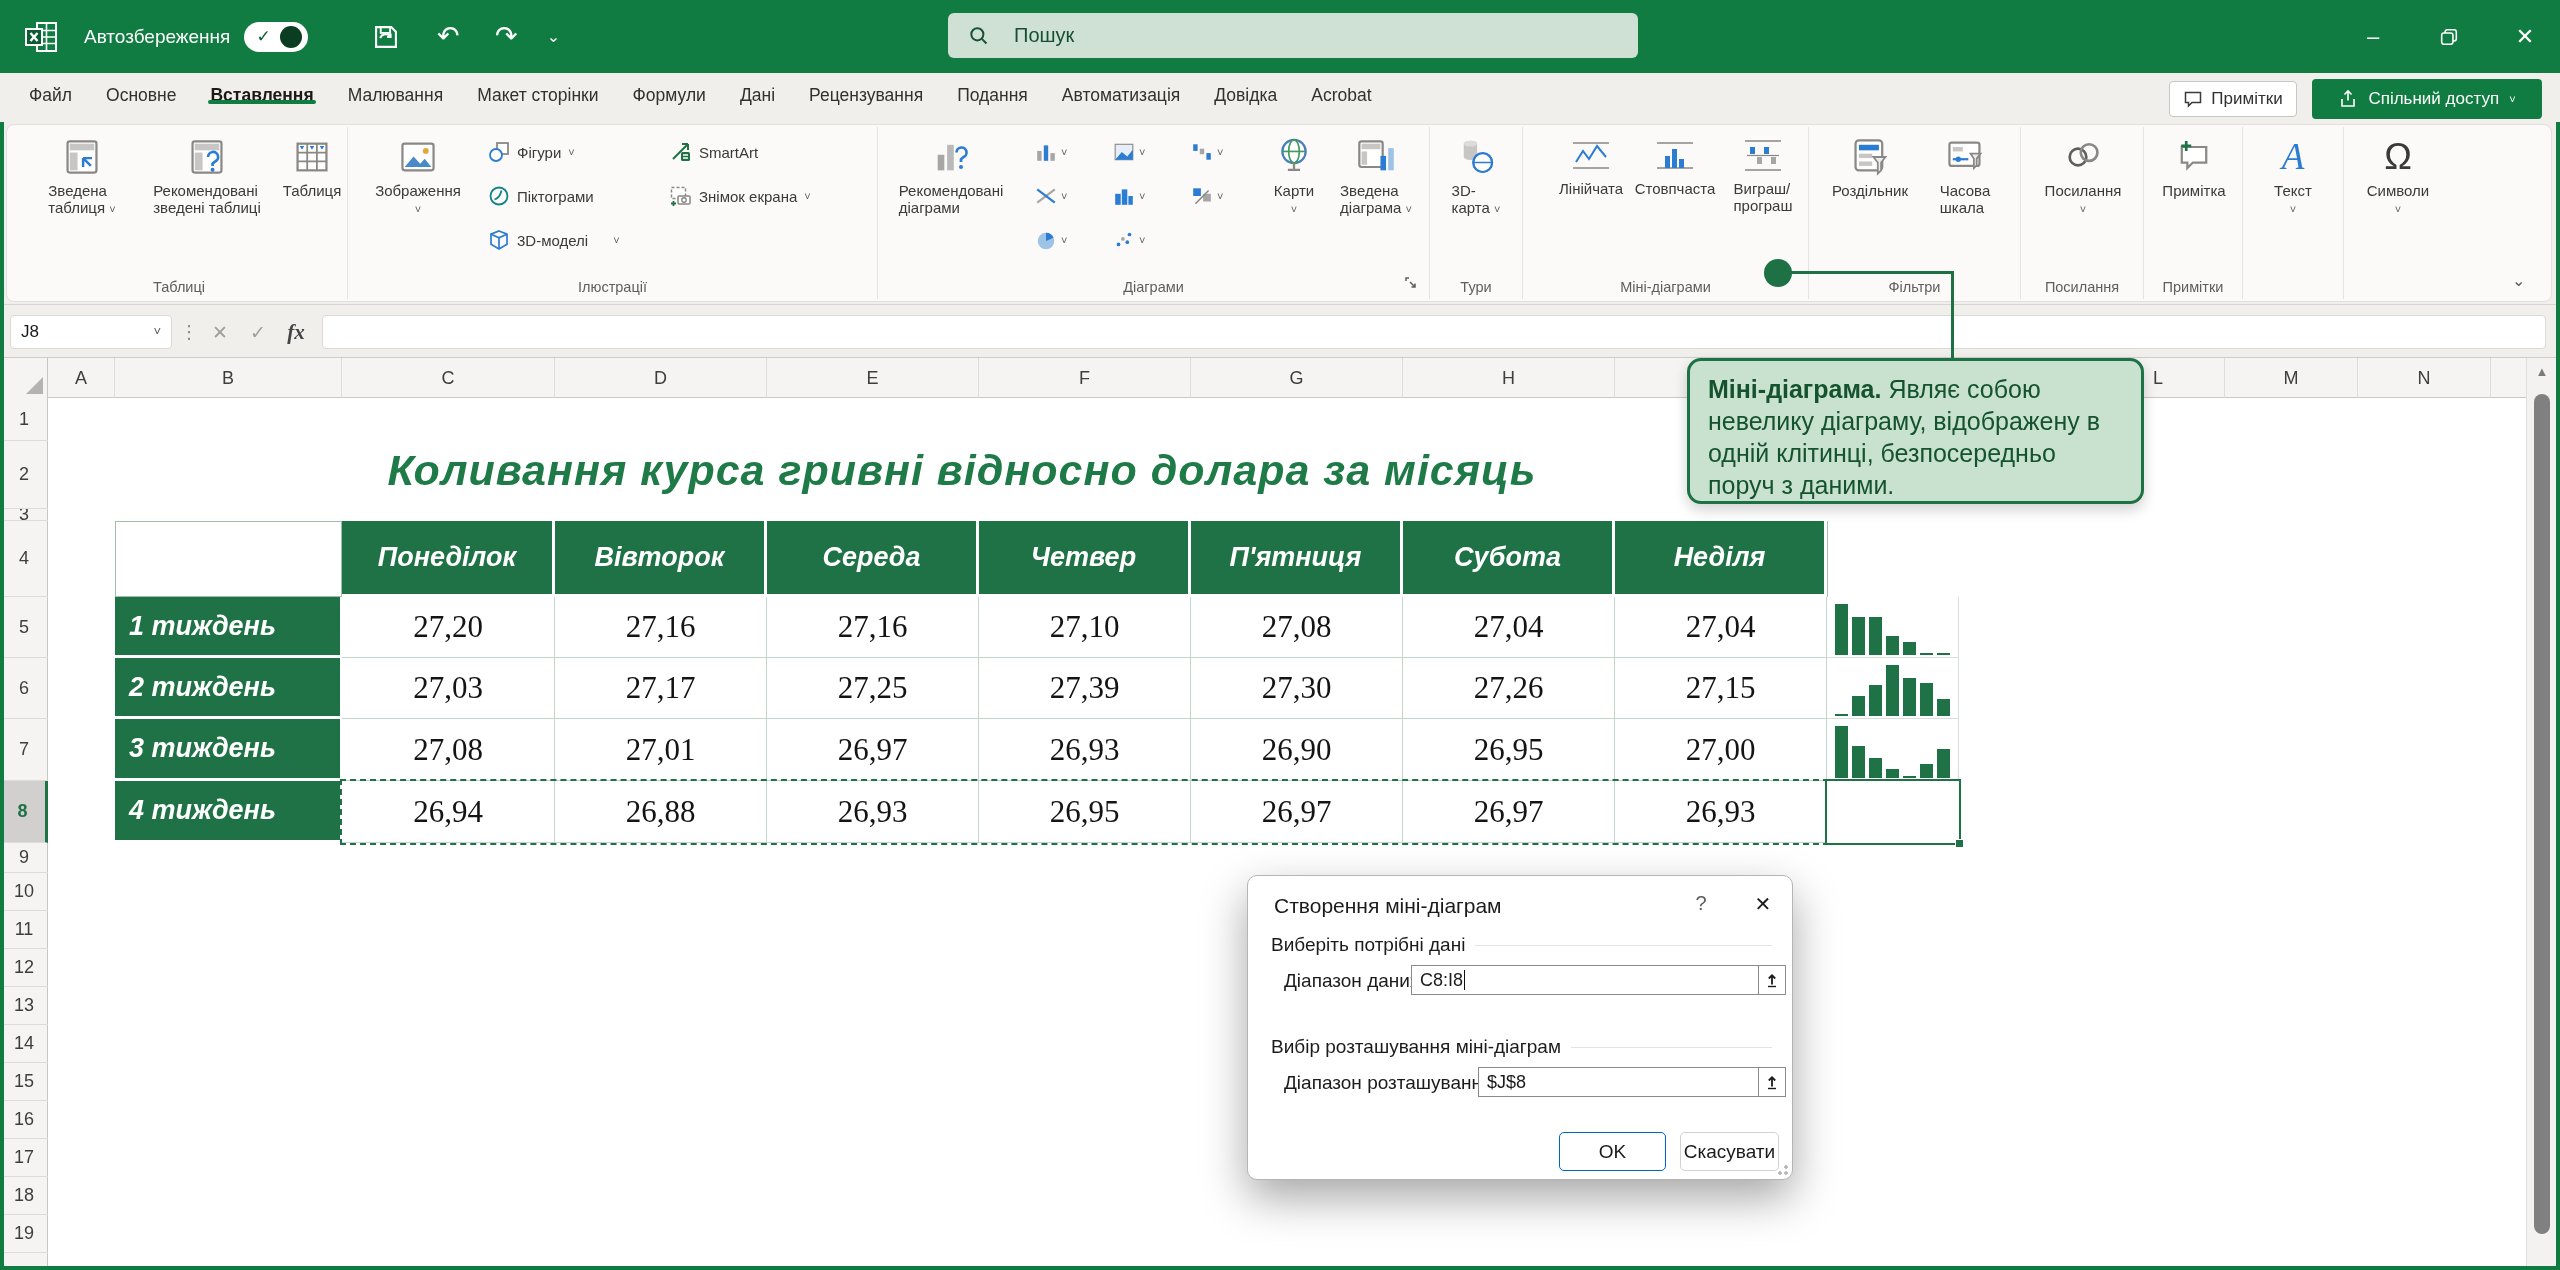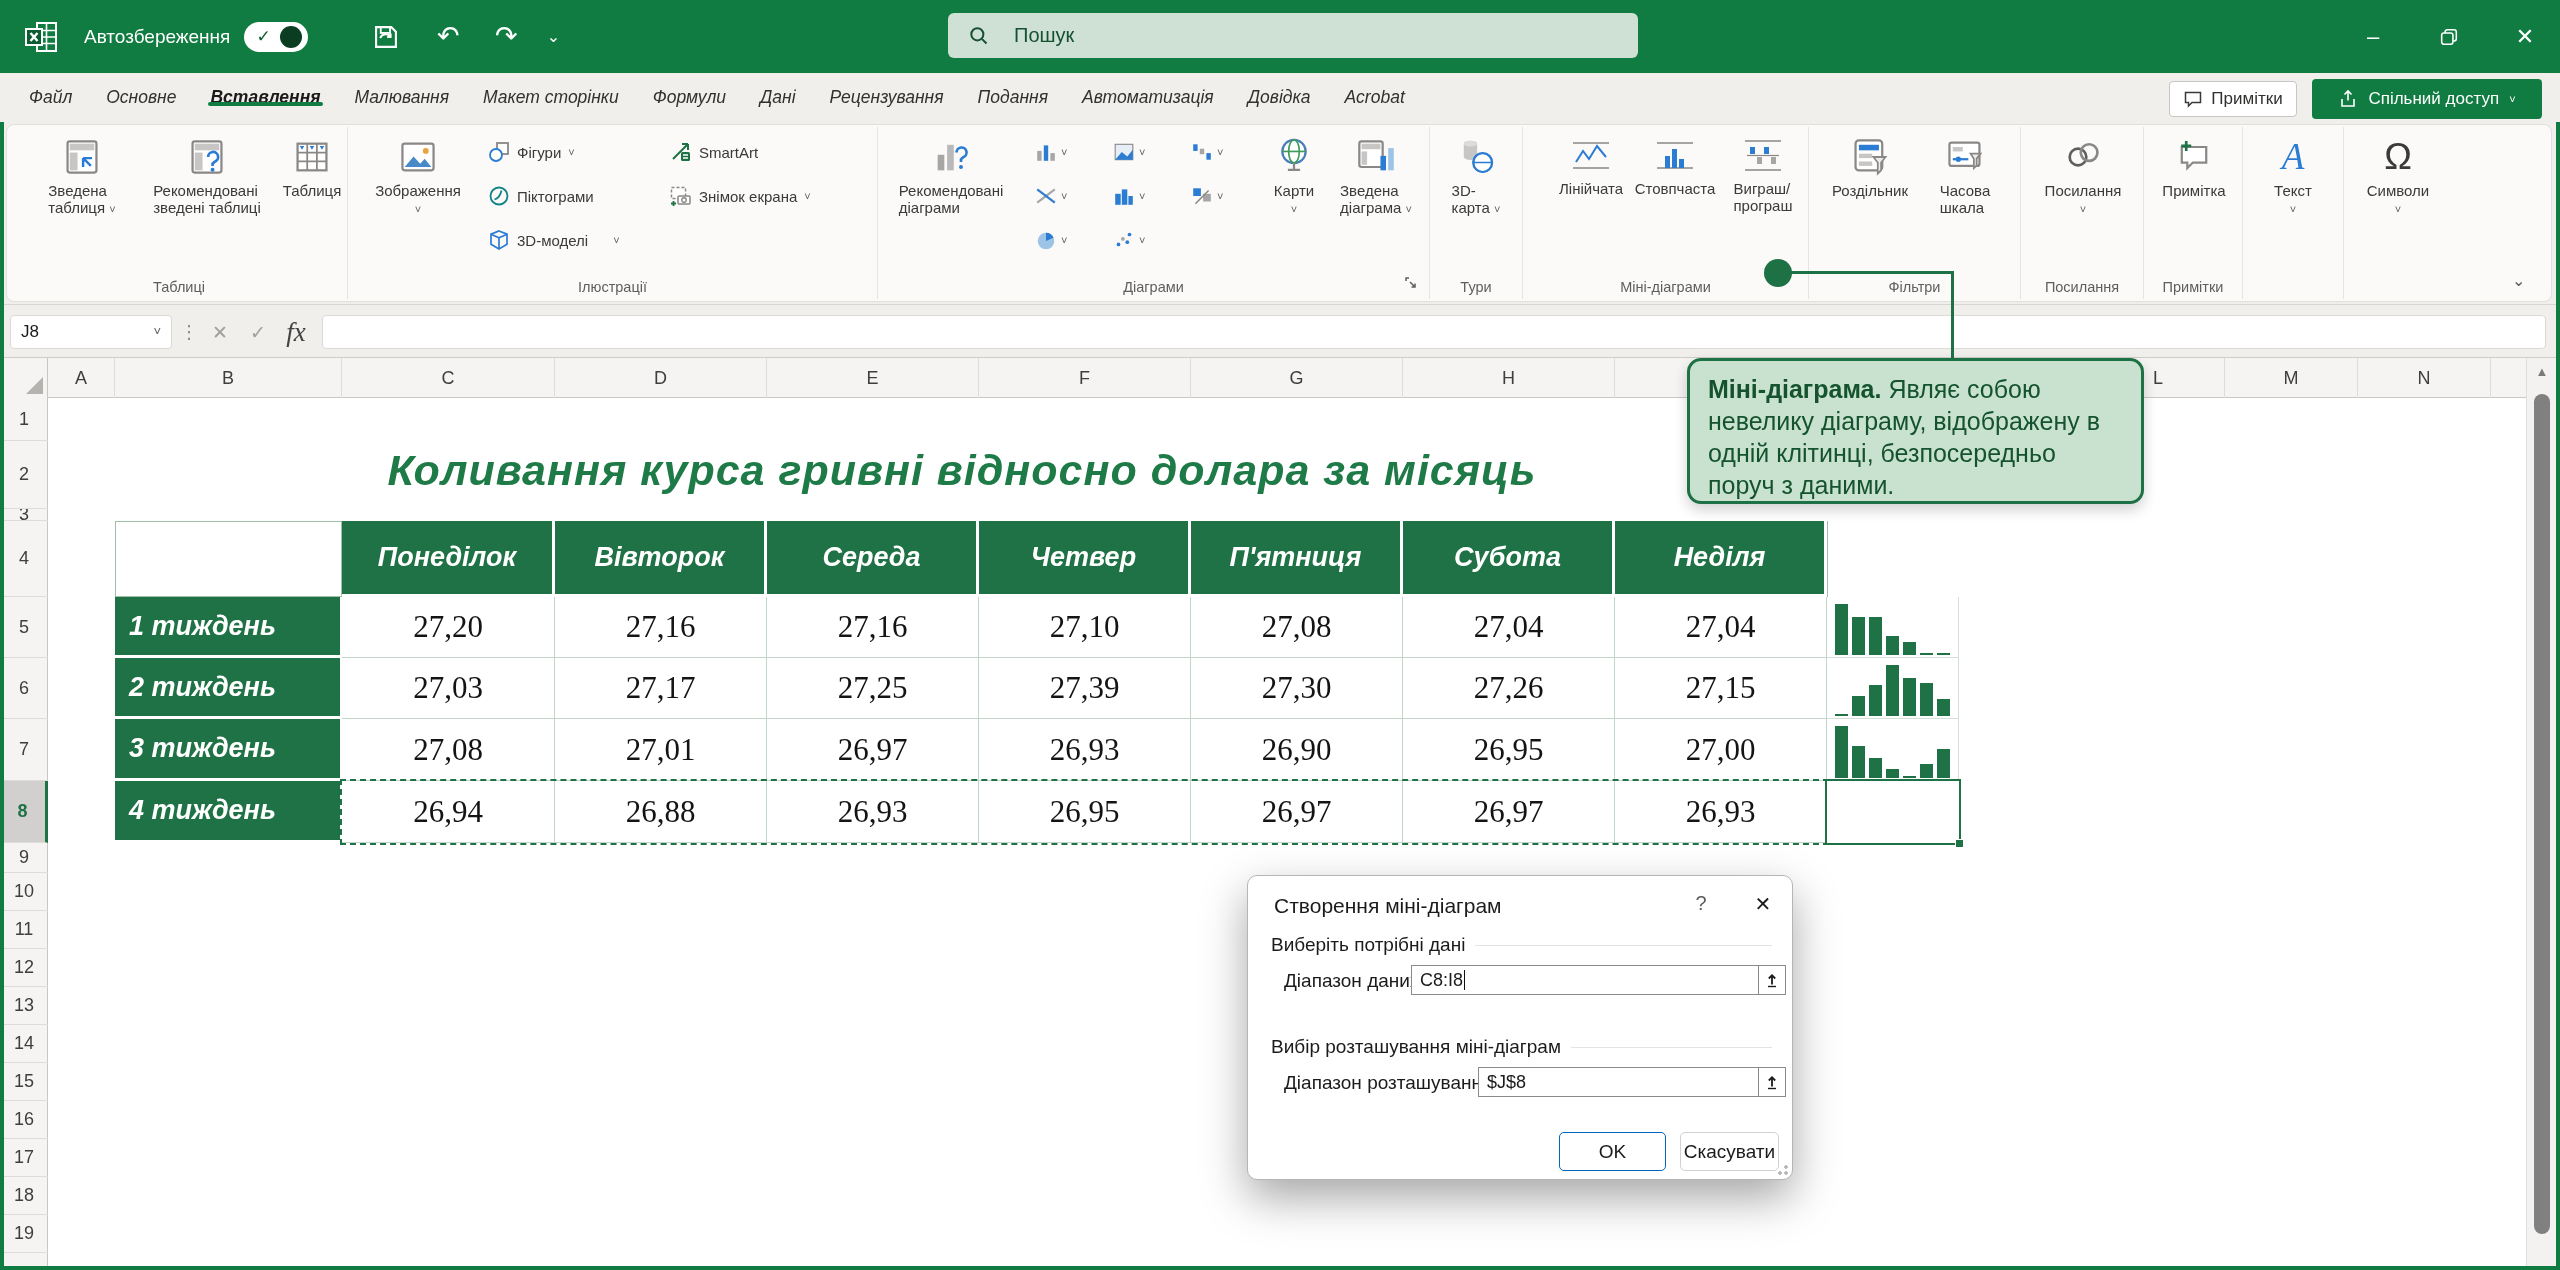--- a/index.html
+++ b/index.html
@@ -15,21 +15,21 @@
   .tb-toggle .tick{color:#0d5c2e;font-weight:bold;font-size:17px;margin-left:6px;}
   .tb-toggle .knob{width:22px;height:22px;border-radius:50%;background:#0b3d22;}
   .tb-btn{margin-left:34px;width:36px;height:36px;display:flex;align-items:center;justify-content:center;border-radius:4px;}
   .tb-glyph{font-size:27px;color:#fff;line-height:1;}
   .tb-search{position:absolute;left:948px;top:13px;width:690px;height:45px;background:#cfe0d5;border-radius:6px;display:flex;align-items:center;padding-left:20px;gap:24px;}
   .tb-search span{color:#15502f;font-size:20px;}
   .win-ctl{position:absolute;top:0;height:73px;width:66px;display:flex;align-items:center;justify-content:center;color:#fff;font-size:22px;}
 
   
   .tabsrow{position:absolute;left:0;top:73px;width:2560px;height:49px;background:#f1efec;}
-  .tabstrip{position:absolute;left:12px;top:0;height:49px;display:flex;align-items:center;font-style:italic;}
+  .tabstrip{position:absolute;left:12px;top:12px;height:49px;display:flex;align-items:flex-start;}
   .tab{position:relative;display:flex;align-items:center;padding:0 17px;font-size:17.5px;color:#323130;cursor:default;}
   .tab.active span{font-weight:700;color:#1b1a19;}
   .tab.active::after{content:"";position:absolute;left:15px;right:15px;bottom:2px;height:4px;border-radius:2px;background:#107c41;}
   .notes-btn{position:absolute;left:2169px;top:81px;width:128px;height:36px;background:#fff;border:1px solid #c8c6c4;border-radius:4px;display:flex;align-items:center;justify-content:center;gap:8px;font-size:17px;color:#323130;}
   .share-btn{position:absolute;left:2312px;top:79px;width:230px;height:40px;background:#107c41;border-radius:4px;display:flex;align-items:center;justify-content:center;gap:10px;font-size:17px;color:#fff;}
   .share-btn .chev{color:#fff;}
 
   
   .ribbon{position:absolute;left:0;top:122px;width:2560px;height:183px;background:#f1efec;}
   .ribbon-card{position:absolute;left:6px;top:2px;width:2546px;height:178px;background:#fbfaf8;border:1px solid #e2e0dd;border-radius:8px;}
@@ -54,21 +54,21 @@
   .conn-v{position:absolute;left:1951px;top:271px;width:3px;height:90px;background:#1e7145;z-index:35;}
   .callout{position:absolute;left:1687px;top:358px;width:457px;height:146px;background:#c9e2cf;border:3px solid #1e7145;border-radius:14px;padding:12px 18px;z-index:40;color:#14532d;font-size:25px;line-height:32px;box-shadow:0 6px 14px rgba(0,0,0,.18);}
   .callout b{font-weight:800;}
 
   
   .fbar{position:absolute;left:0;top:305px;width:2560px;height:53px;background:#f1efec;border-bottom:1px solid #cfcdca;}
   .namebox{position:absolute;left:10px;top:10px;width:162px;height:34px;background:#fff;border:1px solid #dcdad7;border-radius:4px;display:flex;align-items:center;padding:0 10px;font-size:17px;color:#1b1a19;}
   .namebox .chev{margin-left:auto;font-size:13px;}
   .fdots{position:absolute;left:180px;top:16px;color:#8a8886;font-size:18px;}
   .fbtn{position:absolute;top:12px;width:32px;height:30px;display:flex;align-items:center;justify-content:center;font-size:19px;color:#a19f9d;}
-  .fx{font-family:"Liberation Serif",serif;font-style:italic;font-weight:400;color:#444;font-size:27px;}
+  .fx{font-family:"Liberation Serif",serif;font-style:italic;font-weight:700;color:#444;font-size:21px;}
   .finput{position:absolute;left:322px;top:10px;width:2224px;height:34px;background:#fff;border:1px solid #dcdad7;border-radius:4px;}
 
   
   .sheet{position:absolute;left:0;top:358px;width:2560px;height:912px;background:#fff;}
   .colhdr-strip{position:absolute;left:0;top:0;width:2526px;height:40px;background:#f5f4f2;border-bottom:1px solid #c9c7c5;}
   .colhdr{position:absolute;top:0;height:40px;display:flex;align-items:center;justify-content:center;font-size:18px;color:#3f3e3c;border-right:1px solid #dedcd9;}
   .corner{position:absolute;left:0;top:0;width:48px;height:40px;border-right:1px solid #c9c7c5;background:#f5f4f2;}
   .corner i{position:absolute;right:4px;bottom:4px;width:0;height:0;border-left:17px solid transparent;border-bottom:17px solid #b5b3b0;}
   .rowhdr-strip{position:absolute;left:0;top:40px;width:48px;height:868px;background:#f5f4f2;border-right:1px solid #c9c7c5;}
   .rowhdr{position:absolute;left:0;width:48px;display:flex;align-items:center;justify-content:center;font-size:18px;color:#3f3e3c;border-bottom:1px solid #dedcd9;overflow:hidden;}

